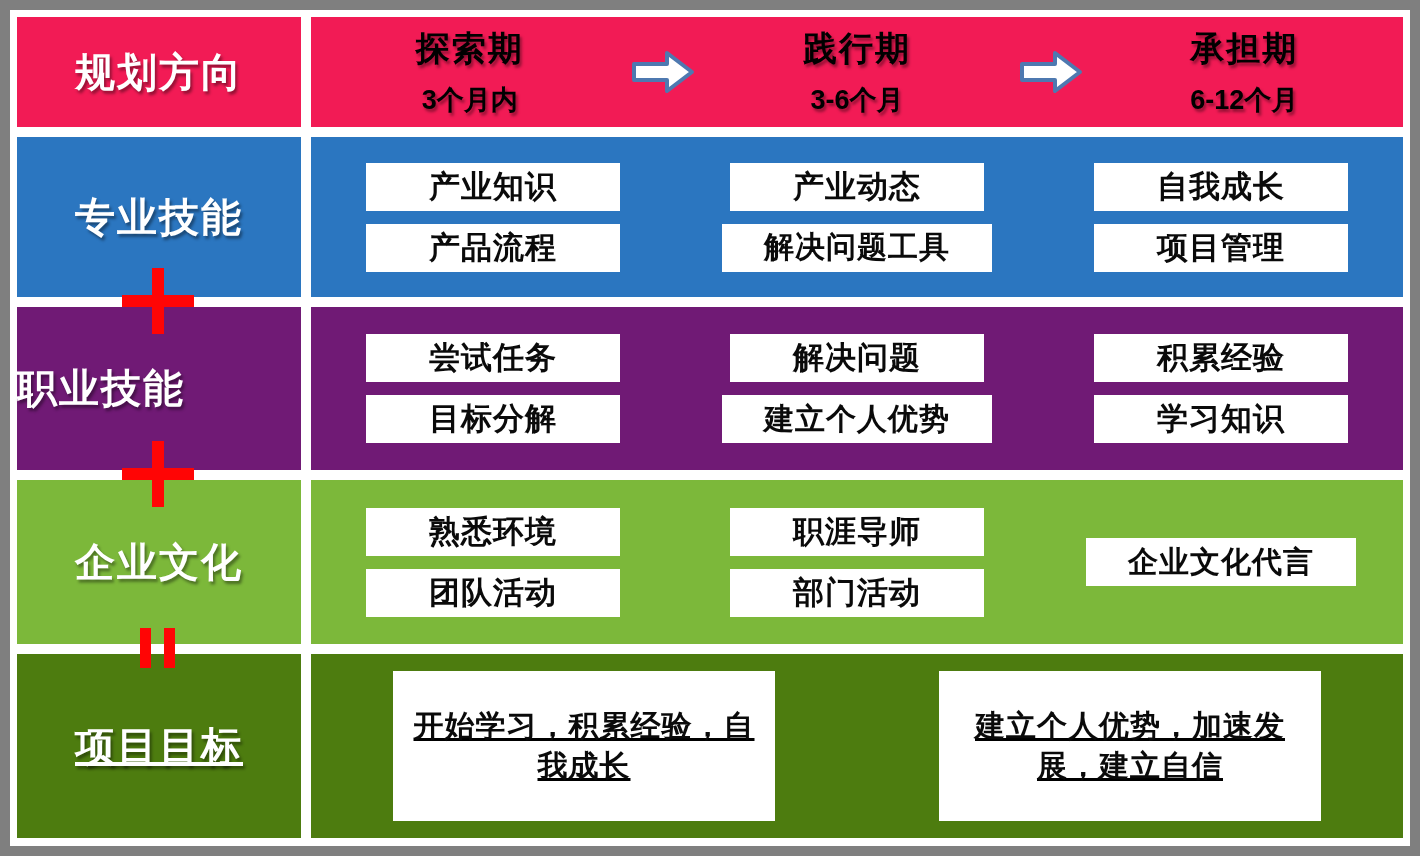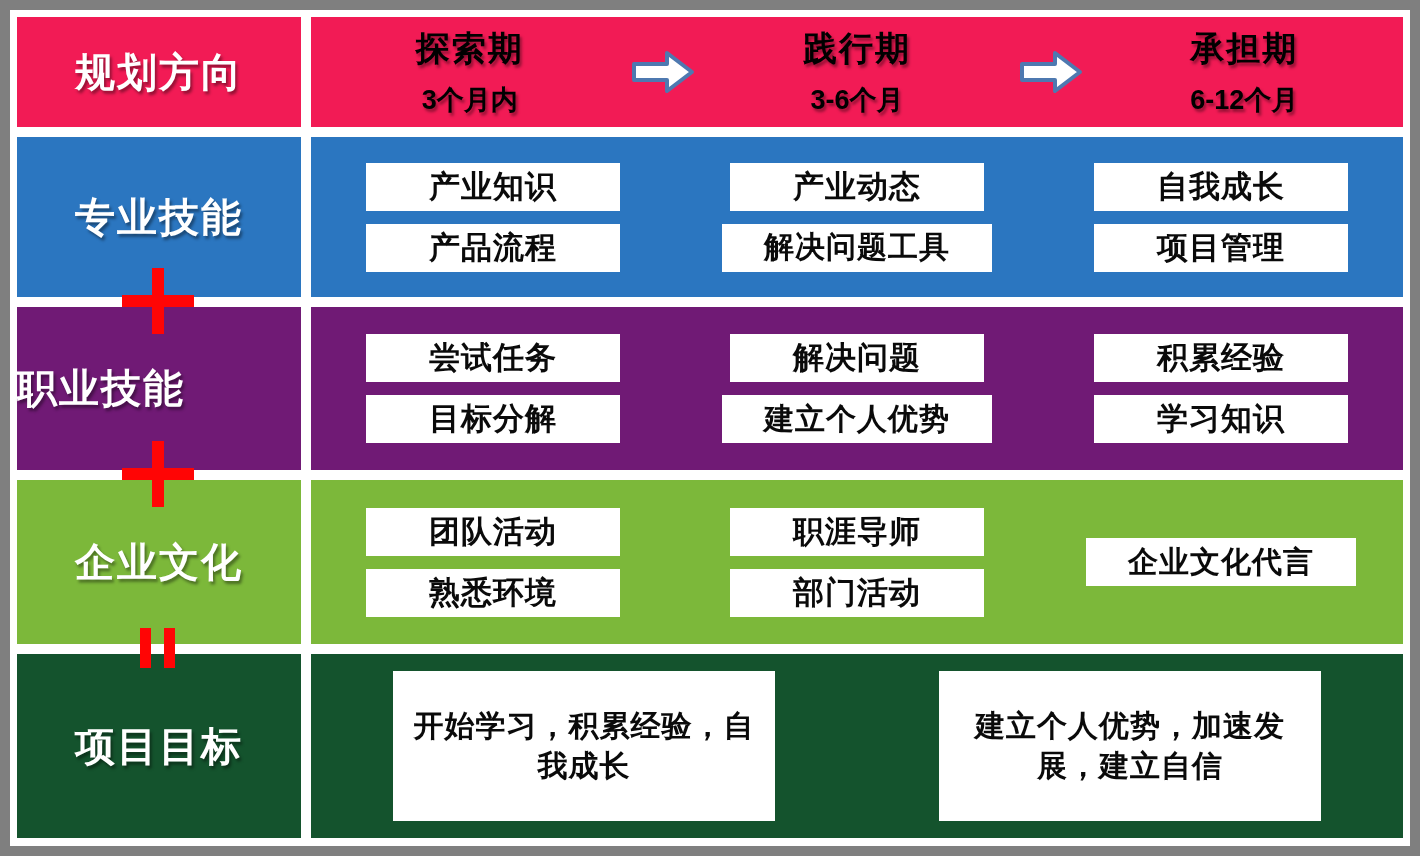--- a/index.html
+++ b/index.html
@@ -23,21 +23,21 @@
   }
   .rowlabel{
     display:flex;align-items:center;justify-content:center;
     color:#fff;font-size:40px;letter-spacing:2px;
     text-shadow:2px 3px 3px rgba(0,0,0,0.4);
   }
   .c-pink{background:#F21B55;}
   .c-blue{background:#2B76C0;}
   .c-teal{background:#701a75;justify-content:space-between;}
   .c-green{background:#7CB83A;}
-  .c-dteal{background:#14532d;}
+  .c-dteal{background:#4d7c0f;text-decoration:underline;}
 
   .headerbar{
     display:flex;align-items:center;
     color:#000000;
   }
   .phase{
     flex:1;display:flex;flex-direction:column;align-items:center;justify-content:center;
     gap:10px;text-shadow:2px 3px 3px rgba(0,0,0,0.4);
   }
   .phase-title{font-size:34px;letter-spacing:2px;}
@@ -137,22 +137,22 @@
         <div class="wbox">积累经验</div>
         <div class="wbox">学习知识</div>
       </div>
     </div>
 
     <div class="rowlabel c-green">
       <span>企业文化</span>
     </div>
     <div class="rowcontent c-green">
       <div class="cell">
+        <div class="wbox">熟悉环境</div>
         <div class="wbox">团队活动</div>
-        <div class="wbox">熟悉环境</div>
       </div>
       <div class="cell">
         <div class="wbox">职涯导师</div>
         <div class="wbox">部门活动</div>
       </div>
       <div class="cell">
         <div class="wbox wide">企业文化代言</div>
       </div>
     </div>
 

